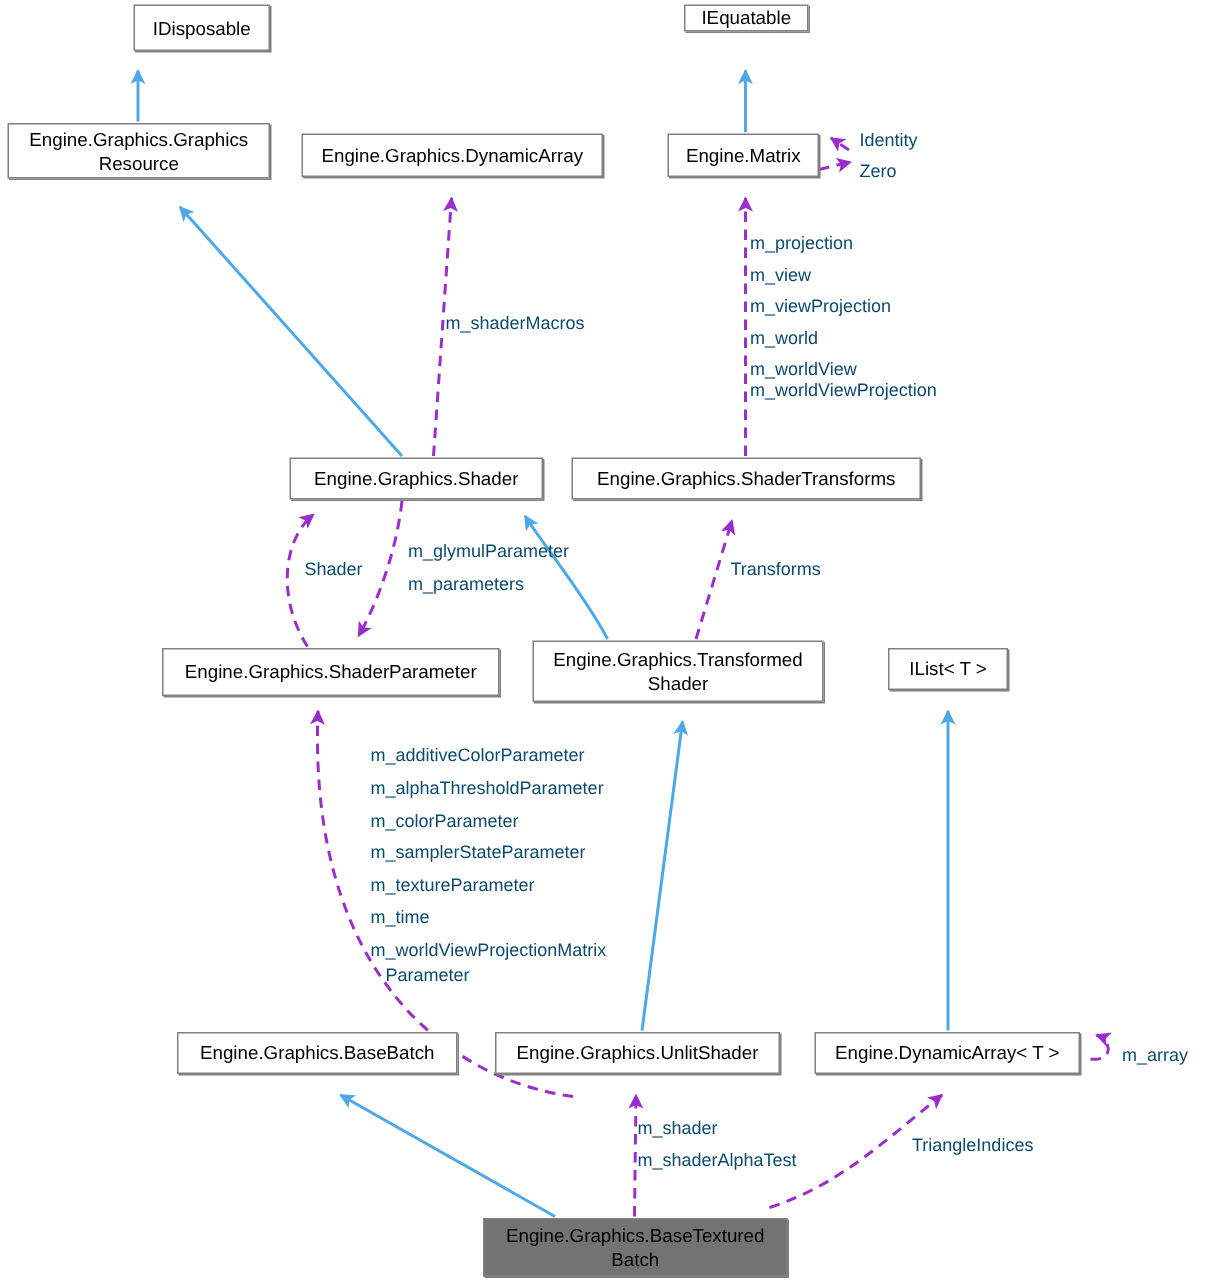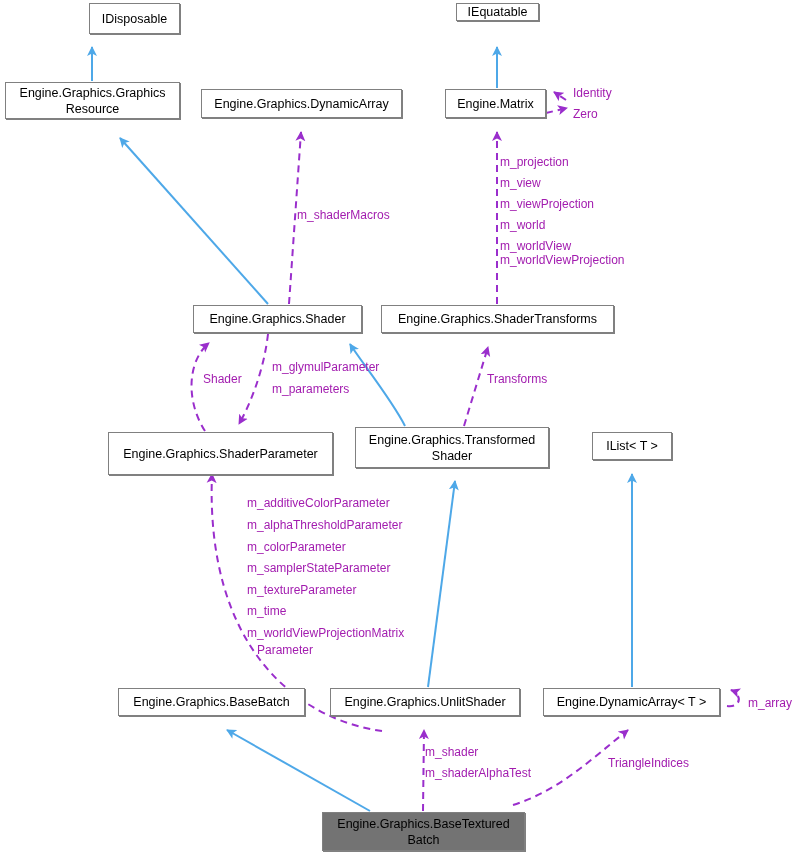--- a/index.html
+++ b/index.html
@@ -22,21 +22,21 @@
     font-size:12.5px;
     color:#000000;
     line-height:1.28;
     padding:2px 4px;
   }
   .node.highlight{background:#737373;}
 
   .elabel{
     position:absolute;
     font-size:12px;
-    color:#a21caf;
+    color:#0c4a6e;
     white-space:nowrap;
     line-height:1.42;
   }
   .elabel.multi{white-space:pre;}
 </style>
 </head>
 <body>
 
 <div id="diagram">
 
@@ -97,21 +97,21 @@
   </div>
 
   <div class="node" style="left:193px;top:305px;width:169px;height:28px;">
     <span>Engine.Graphics.Shader</span>
   </div>
 
   <div class="node" style="left:381px;top:305px;width:233px;height:28px;">
     <span>Engine.Graphics.ShaderTransforms</span>
   </div>
 
-  <div class="node" style="left:108px;top:432px;width:225px;height:43px;">
+  <div class="node" style="left:108px;top:432px;width:225px;height:32px;">
     <span>Engine.Graphics.ShaderParameter</span>
   </div>
 
   <div class="node" style="left:355px;top:427px;width:194px;height:41px;">
     <span class="multi" style="white-space:pre-line;">Engine.Graphics.Transformed
 Shader</span>
   </div>
 
   <div class="node" style="left:592px;top:432px;width:80px;height:28px;">
     <span>IList&lt; T &gt;</span>

